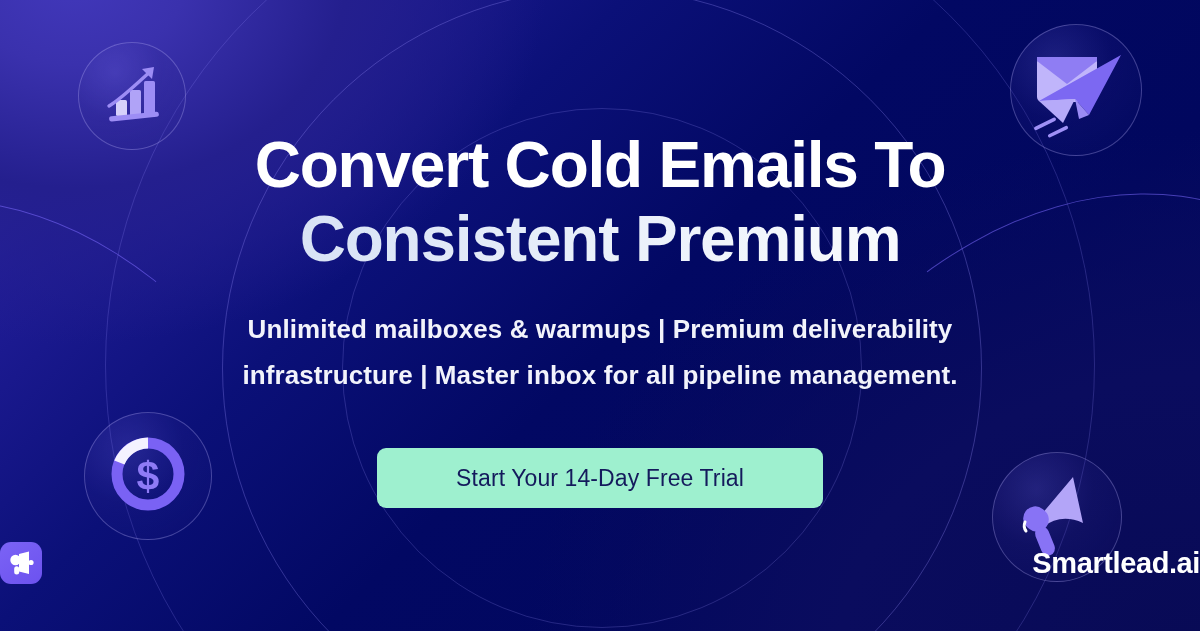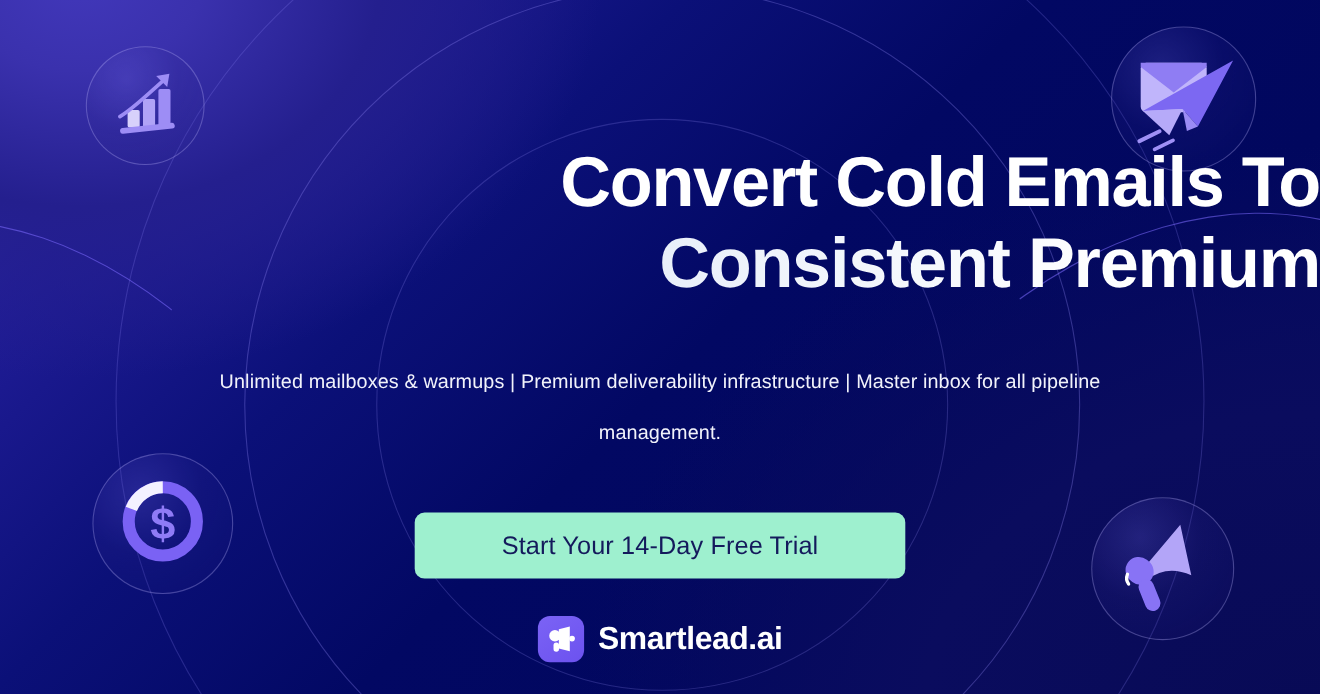--- a/index.html
+++ b/index.html
@@ -67,38 +67,37 @@
     width:1200px;
     text-align:center;
   }
 
   .headline {
     margin-top:128px;
     font-size:64px;
     line-height:74px;
     font-weight:bold;
     letter-spacing:-1.2px;
-    text-align:right;
   }
   .headline .line1 { display:block; color:#ffffff; }
   .headline .line2 {
     display:block;
     background:linear-gradient(100deg, #c9d6ef 0%, #dae4f6 28%, #eef3fb 58%, #ffffff 86%);
     -webkit-background-clip:text;
     background-clip:text;
     color:transparent;
     -webkit-text-fill-color:transparent;
   }
 
   .subheadline {
-    margin:48px auto 0;
+    margin:30px auto 0;
     width:810px;
-    font-size:18px;
+    font-size:26px;
     line-height:46px;
-    font-weight:normal;
+    font-weight:bold;
     color:#f2f3fb;
     letter-spacing:0.1px;
   }
 
   .cta-wrap { margin-top:50px; }
 
   .cta-button {
     display:inline-block;
     width:446px;
     height:60px;
@@ -111,21 +110,21 @@
     letter-spacing:0.1px;
     border:none;
     cursor:pointer;
     font-family:"Liberation Sans", sans-serif;
   }
 
   .brand {
     margin-top:34px;
     display:flex;
     align-items:center;
-    justify-content:center;
+    justify-content:space-between;
     gap:13px;
   }
   .brand-mark {
     width:42px; height:42px;
     border-radius:11px;
     background:linear-gradient(145deg, #7b63f5 0%, #6c52ef 100%);
     display:flex; align-items:center; justify-content:center;
   }
   .brand-name {
     font-size:29px;

